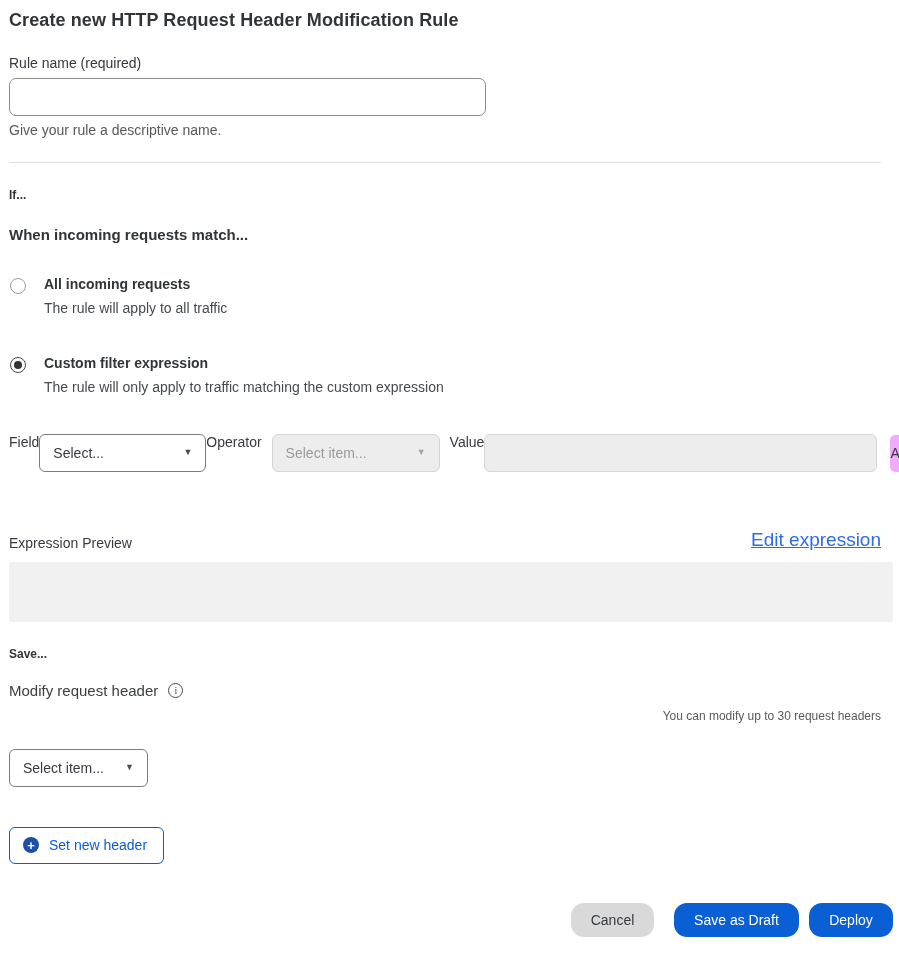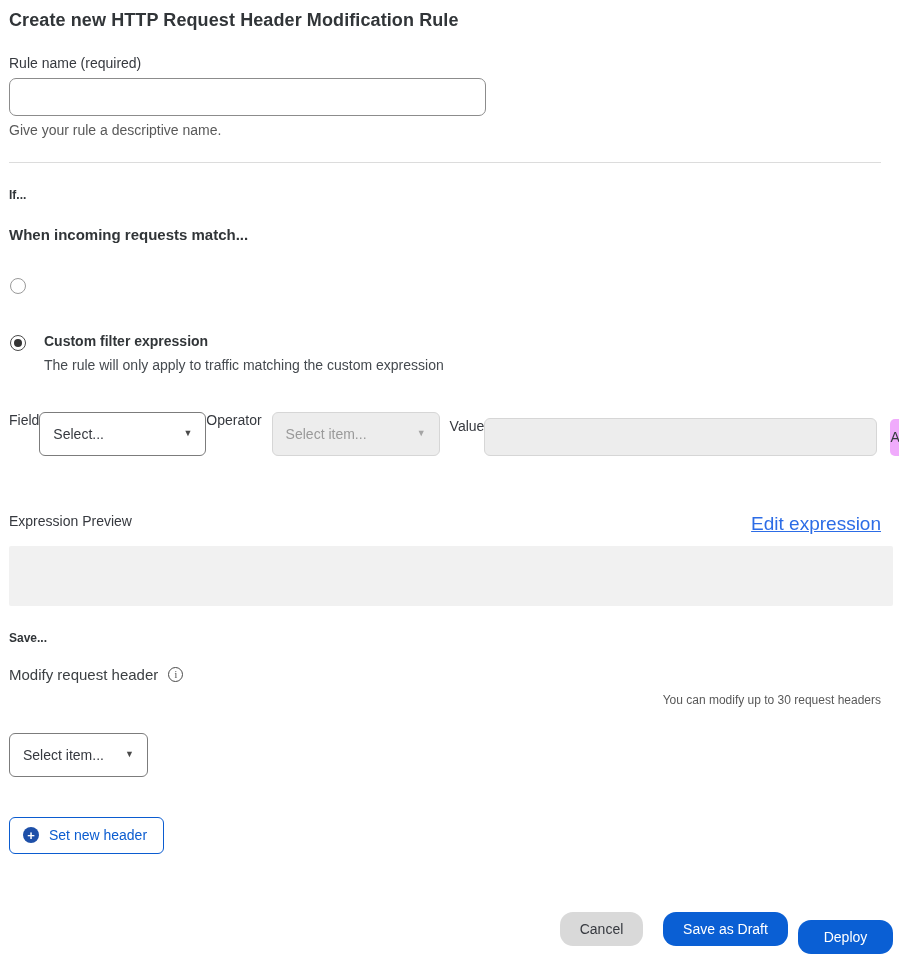--- a/index.html
+++ b/index.html
@@ -48,21 +48,21 @@
     width: 8px; height: 8px; border-radius: 50%; background: #333333;
   }
   .radio-texts { margin-left: 18px; }
   .radio-label { font-size: 14px; font-weight: bold; color: #313538; line-height: 1.2; }
   .radio-desc { font-size: 14px; color: #454a4f; margin-top: 7px; }
 
   .filter-row { display: flex; align-items: flex-end; margin-top: 1px; }
   .filter-col { display: flex; }
   .filter-col .field-label { margin-bottom: 8px; }
   .select-box {
-    height: 44px; border-radius: 6px; font-size: 14px;
+    height: 38px; border-radius: 6px; font-size: 14px;
     display: flex; align-items: center; justify-content: space-between;
     padding: 0 13px; cursor: pointer; background: #fff;
   }
   .select-enabled { border: 1px solid #7c7c7c; color: #36393f; }
   .select-disabled { border: 1px solid #d6d6d6; background: #ededed; color: #9a9a9a; cursor: default; }
   .chevron { font-size: 9px; line-height: 1; margin-left: 10px; }
   .chevron-dark { color: #4a4a4a; }
   .chevron-gray { color: #a5a5a5; }
 
   .w-field { width: 167px; }
@@ -76,21 +76,21 @@
   }
   .and-btn, .or-btn {
     height: 37px; border: none; border-radius: 5px;
     background: #f0abfc; color: #36393f; font-size: 14px;
     font-family: "Liberation Sans", sans-serif; cursor: pointer;
   }
   .and-btn { width: 57px; margin-left: 13px; }
   .or-btn { width: 44px; margin-left: 18px; }
 
   .preview-header {
-    margin-top: 57px; display: flex; align-items: flex-start; justify-content: space-between;
+    margin-top: 57px; display: flex; align-items: flex-end; justify-content: space-between;
   }
   .preview-label { font-size: 14px; color: #36393f; }
   .edit-link {
     font-size: 19px; color: #2c6ce6; text-decoration: underline; cursor: pointer;
   }
   .preview-box {
     margin-top: 11px; height: 60px; width: 884px;
     background: #f1f1f1; border-radius: 2px;
   }
 
@@ -125,41 +125,45 @@
 
   .footer-actions {
     position: absolute; right: 6px; top: 903px;
     display: flex; align-items: center;
   }
   .btn { height: 34px; border: none; border-radius: 13px; font-size: 14px;
          font-family: "Liberation Sans", sans-serif; cursor: pointer; }
   .btn-gray { background: #d9d9d9; color: #36393f; width: 83px; }
   .btn-blue { background: #0a5fd4; color: #ffffff; }
   .btn-save { width: 125px; margin-left: 20px; }
-  .btn-deploy { width: 95px; margin-left: 10px; margin-top: 17px; }
+  .btn-deploy { width: 84px; margin-left: 10px; }
 </style>
 </head>
 <body>
 
 <div class="page">
 
   <h1 class="page-title">Create new HTTP Request Header Modification Rule</h1>
 
   <label class="field-label rule-name-label">Rule name (required)</label>
   <input class="rule-name-input" type="text" value="" style="">
   <div class="help-text">Give your rule a descriptive name.</div>
 
   <hr class="divider">
 
   <h2 class="section-heading">If...</h2>
   <h3 class="sub-heading">When incoming requests match...</h3>
 
   <div class="radio-group">
     <div class="radio-option">
       <span class="radio-circle"></span>
+      <span class="radio-texts">
+        <div class="radio-label">All incoming requests</div>
+        <div class="radio-desc">The rule will apply to all traffic</div>
+      </span>
     </div>
     <div class="radio-option selected">
       <span class="radio-circle"></span>
       <span class="radio-texts">
         <div class="radio-label">Custom filter expression</div>
         <div class="radio-desc">The rule will only apply to traffic matching the custom expression</div>
       </span>
     </div>
   </div>
 

